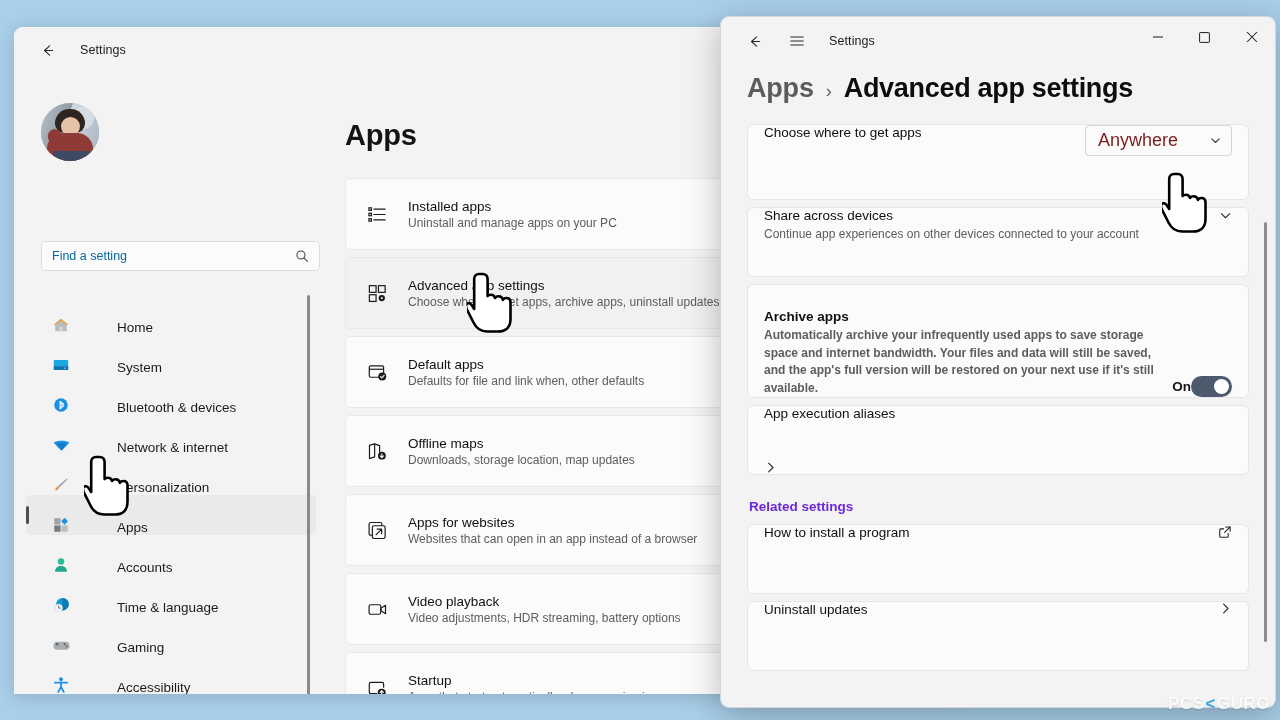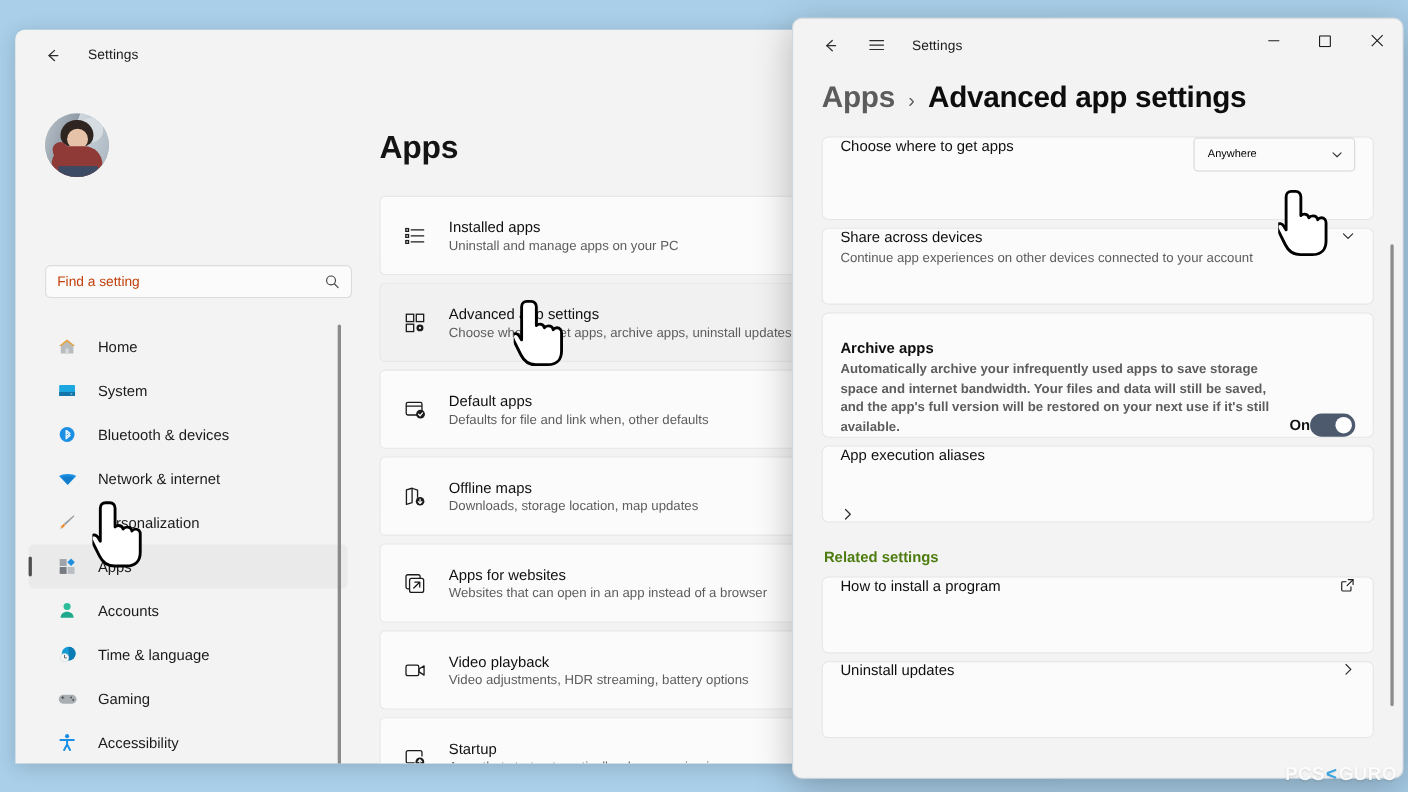--- a/index.html
+++ b/index.html
@@ -94,33 +94,34 @@
 
   #search-box {
     position: absolute; left: 27px; top: 168px;
     width: 279px; height: 30px;
     background: #fbfbfb;
     border: 1px solid #dcdcdc;
     border-radius: 5px;
     display: flex; align-items: center;
     padding: 0 10px;
   }
-  #search-box .ph { font-size: 12.5px; color: #c2410c; flex: 1; }
+  #search-box .ph { font-size: 12.5px; color: #0369a1; flex: 1; }
   #search-box .si { color: #444; display: flex; }
 
   #nav-list {
     position: absolute; left: 12px; top: 222px;
     width: 290px;
   }
   .nav-item {
     height: 40px;
-    display: flex; align-items: center;
+    display: flex; align-items: flex-end;
     padding-left: 24px;
     border-radius: 5px;
     position: relative;
+    gap: 28px;
   }
   .nav-item.active { background: #eaeaea; }
   .nav-item.active::before {
     content: ""; position: absolute;
     left: 0px; top: 11px; width: 3px; height: 18px;
     background: #4f4f4f; border-radius: 2px;
   }
   .nav-ico {
     width: 22px; height: 20px; flex: none;
     display: flex; align-items: center; justify-content: center;
@@ -236,42 +237,42 @@
 
   #card-where { height: 76px; }
   #dropdown {
     width: 147px; height: 31px;
     background: #fbfbfb;
     border: 1px solid #d6d6d6;
     border-radius: 4px;
     display: flex; align-items: center;
     padding: 0 10px 0 12px;
   }
-  #dropdown .dd-val { flex: 1; font-size: 10px; color: #000000; }
+  #dropdown .dd-val { flex: 1; font-size: 18px; color: #7f1d1d; }
   #dropdown .dd-ch { color: #3a3a3a; display:flex; }
 
   #card-share { height: 70px; }
   #card-archive { height: 114px; align-items: flex-end; font-weight: bold; }
   #card-archive .cs { max-width: 390px; }
   #toggle-wrap { display: flex; align-items: center; }
   #toggle-state { font-size: 13.5px; color: #131313; }
   #toggle {
     width: 41px; height: 21px; border-radius: 11px;
     background: #4d5a6e;
     position: relative;
   }
   #toggle .knob {
     position: absolute; right: 3px; top: 3px;
     width: 15px; height: 15px; border-radius: 50%;
     background: #ffffff;
   }
   #card-aliases { height: 70px; flex-direction: column; }
 
   #related-title {
-    font-size: 13.5px; font-weight: 700; color: #4d7c0f;
+    font-size: 13.5px; font-weight: 700; color: #6d28d9;
     margin: 24px 0 10px 2px;
   }
   #card-uninstall { height: 70px; }
   #card-howto { height: 70px; }
 
   .chev-right { color: #2f2f2f; display: flex; }
   .ext-ico { color: #1c1c1c; display: flex; }
 
   #fg-scroll {
     position: absolute; right: 8px; top: 98px;

